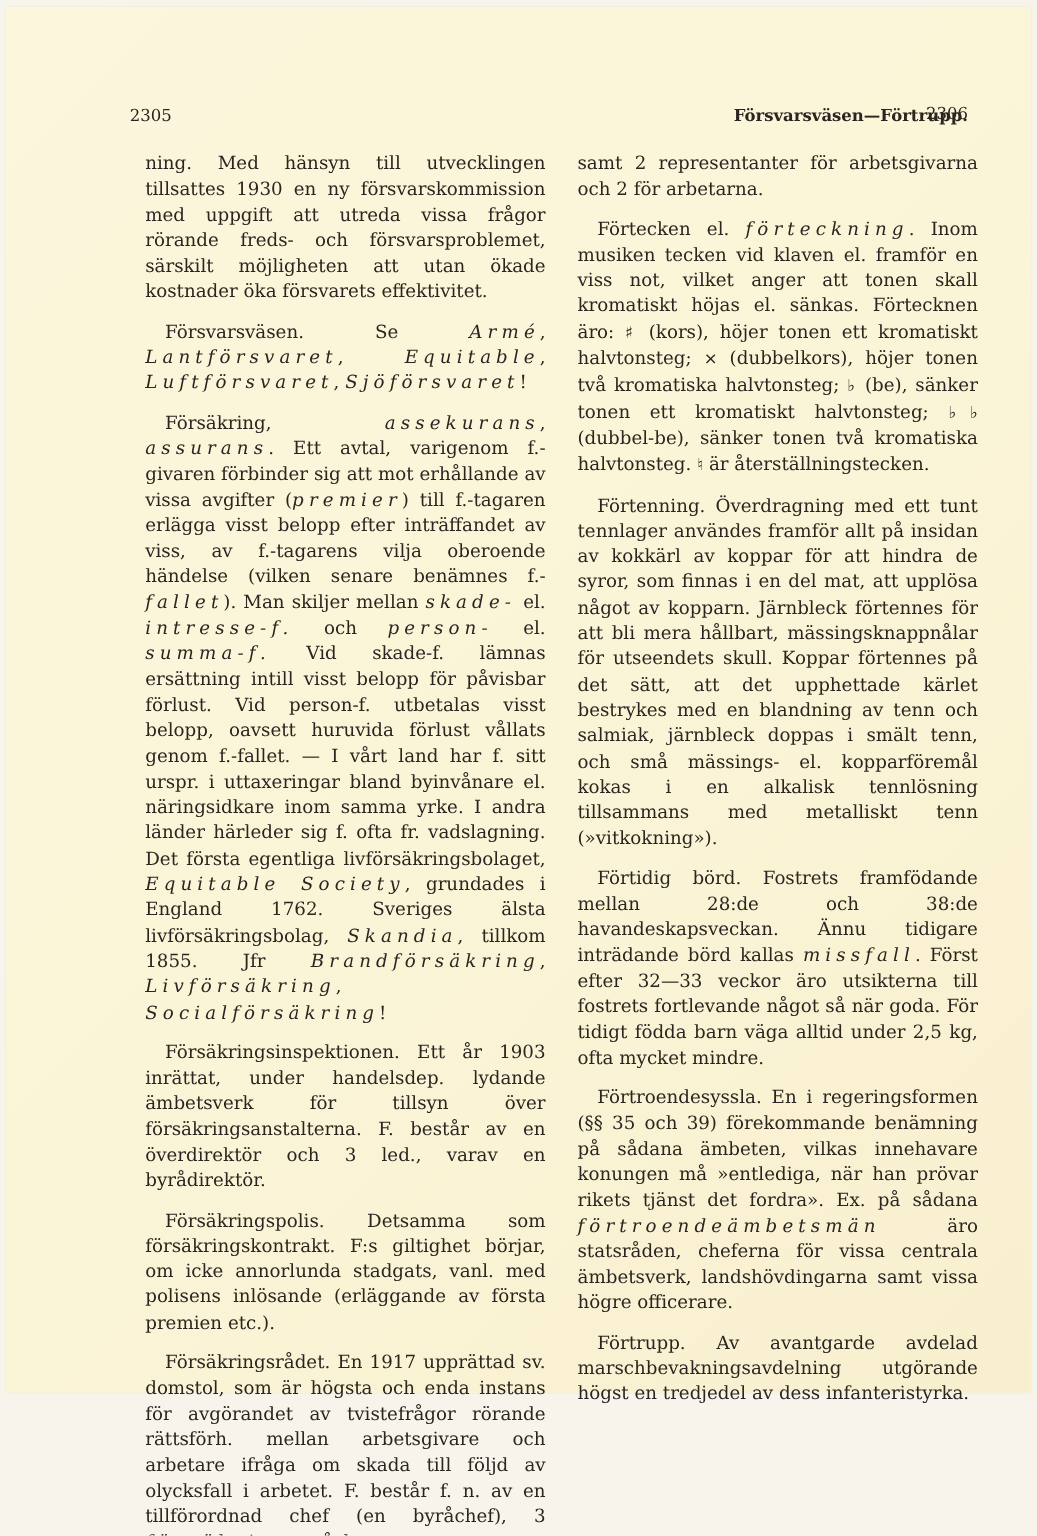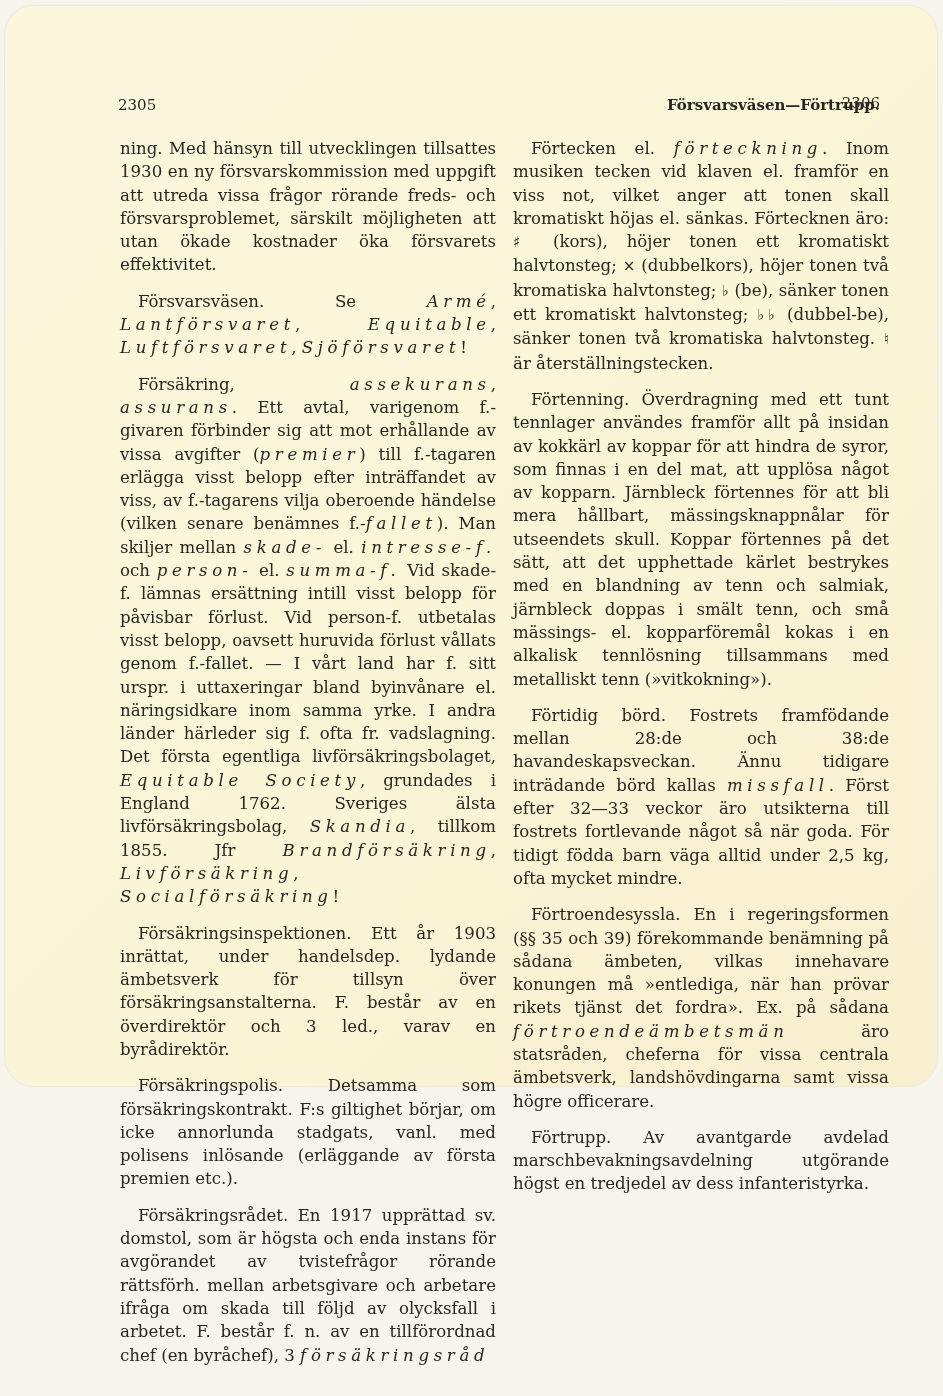--- a/index.html
+++ b/index.html
@@ -7,24 +7,23 @@
       width: 943px; height: 1396px;
       background: #f7f4ec;
       font-family: "DejaVu Serif", "Liberation Serif", serif;
       color: #2a2520;
       overflow: hidden;
       position: relative;
     }
     .page {
       position: absolute;
       left: 5px; top: 6px;
-      width: 932px; height: 1080px;
+      width: 932px; height: 1260px;
       background: linear-gradient(135deg, #fbf6dc 0%, #fbf5d8 50%, #f8efce 100%);
       box-shadow: 0 0 2px rgba(0,0,0,0.15);
-      border-radius: 29px;
     }
     .header {
       position: absolute;
       top: 88px; left: 113px; width: 762px;
       height: 24px;
       font-size: 15px;
     }
     .pn-left { position: absolute; left: 0; top: 2px; }
     .pn-right { position: absolute; right: 0; top: 0; }
     .running-title {
@@ -35,21 +34,21 @@
       position: absolute;
       top: 131px;
       width: 376px;
       font-size: 16.6px;
       line-height: 23.3px;
       text-align: justify;
       hyphens: manual;
     }
     .col.left { left: 115px; }
     .col.right { left: 508px; }
-    .entry { margin: 0 0 13px 0; text-indent: 18px; }
+    .entry { margin: 0 0 13px 12px; text-indent: 18px; }
     .entry.cont { text-indent: 0; }
     .hw { font-weight: normal; }
     .sp { letter-spacing: 0.28em; font-style: italic; }
     .mus { font-family: "DejaVu Sans", sans-serif; font-size: 15px; }
   </style>
 </head>
 <body>
 
 <div class="page">
 
@@ -91,20 +90,21 @@
       <span>Detsamma som försäkringskontrakt. F:s giltighet börjar, om icke annorlunda stadgats, vanl. med polisens inlösande (erläggande av första premien etc.).</span>
     </p>
 
     <p class="entry">
       <span class="hw">Försäkringsrådet.</span>
       <span>En 1917 upprättad sv. domstol, som är högsta och enda instans för avgörandet av tvistefrågor rörande rättsförh. mellan arbetsgivare och arbetare ifråga om skada till följd av olycksfall i arbetet. F. består f. n. av en tillförordnad chef (en byråchef), 3 </span><span class="sp">försäkringsråd</span>
     </p>
   </div>
 
   <div class="col right">
+    <p class="entry cont">samt 2 representanter för arbetsgivarna och 2 för arbetarna.</p>
 
     <p class="entry">
       <span class="hw">Förtecken</span><span> el. </span><span class="sp">förteckning</span><span>. Inom musiken tecken vid klaven el. framför en viss not, vilket anger att tonen skall kromatiskt höjas el. sänkas. Förtecknen äro: </span><span class="mus">♯</span><span> (kors), höjer tonen ett kromatiskt halvtonsteg; </span><span class="mus">×</span><span> (dubbelkors), höjer tonen två kromatiska halvtonsteg; </span><span class="mus">♭</span><span> (be), sänker tonen ett kromatiskt halvtonsteg; </span><span class="mus">♭♭</span><span> (dubbel-be), sänker tonen två kromatiska halvtonsteg. </span><span class="mus">♮</span><span> är återställningstecken.</span>
     </p>
 
     <p class="entry">
       <span class="hw">Förtenning.</span>
       <span>Överdragning med ett tunt tennlager användes framför allt på insidan av kokkärl av koppar för att hindra de syror, som finnas i en del mat, att upplösa något av kopparn. Järnbleck förtennes för att bli mera hållbart, mässingsknappnålar för utseendets skull. Koppar förtennes på det sätt, att det upphettade kärlet bestrykes med en blandning av tenn och salmiak, järnbleck doppas i smält tenn, och små mässings- el. kopparföremål kokas i en alkalisk tennlösning tillsammans med metalliskt tenn (»vitkokning»).</span>
     </p>
 

